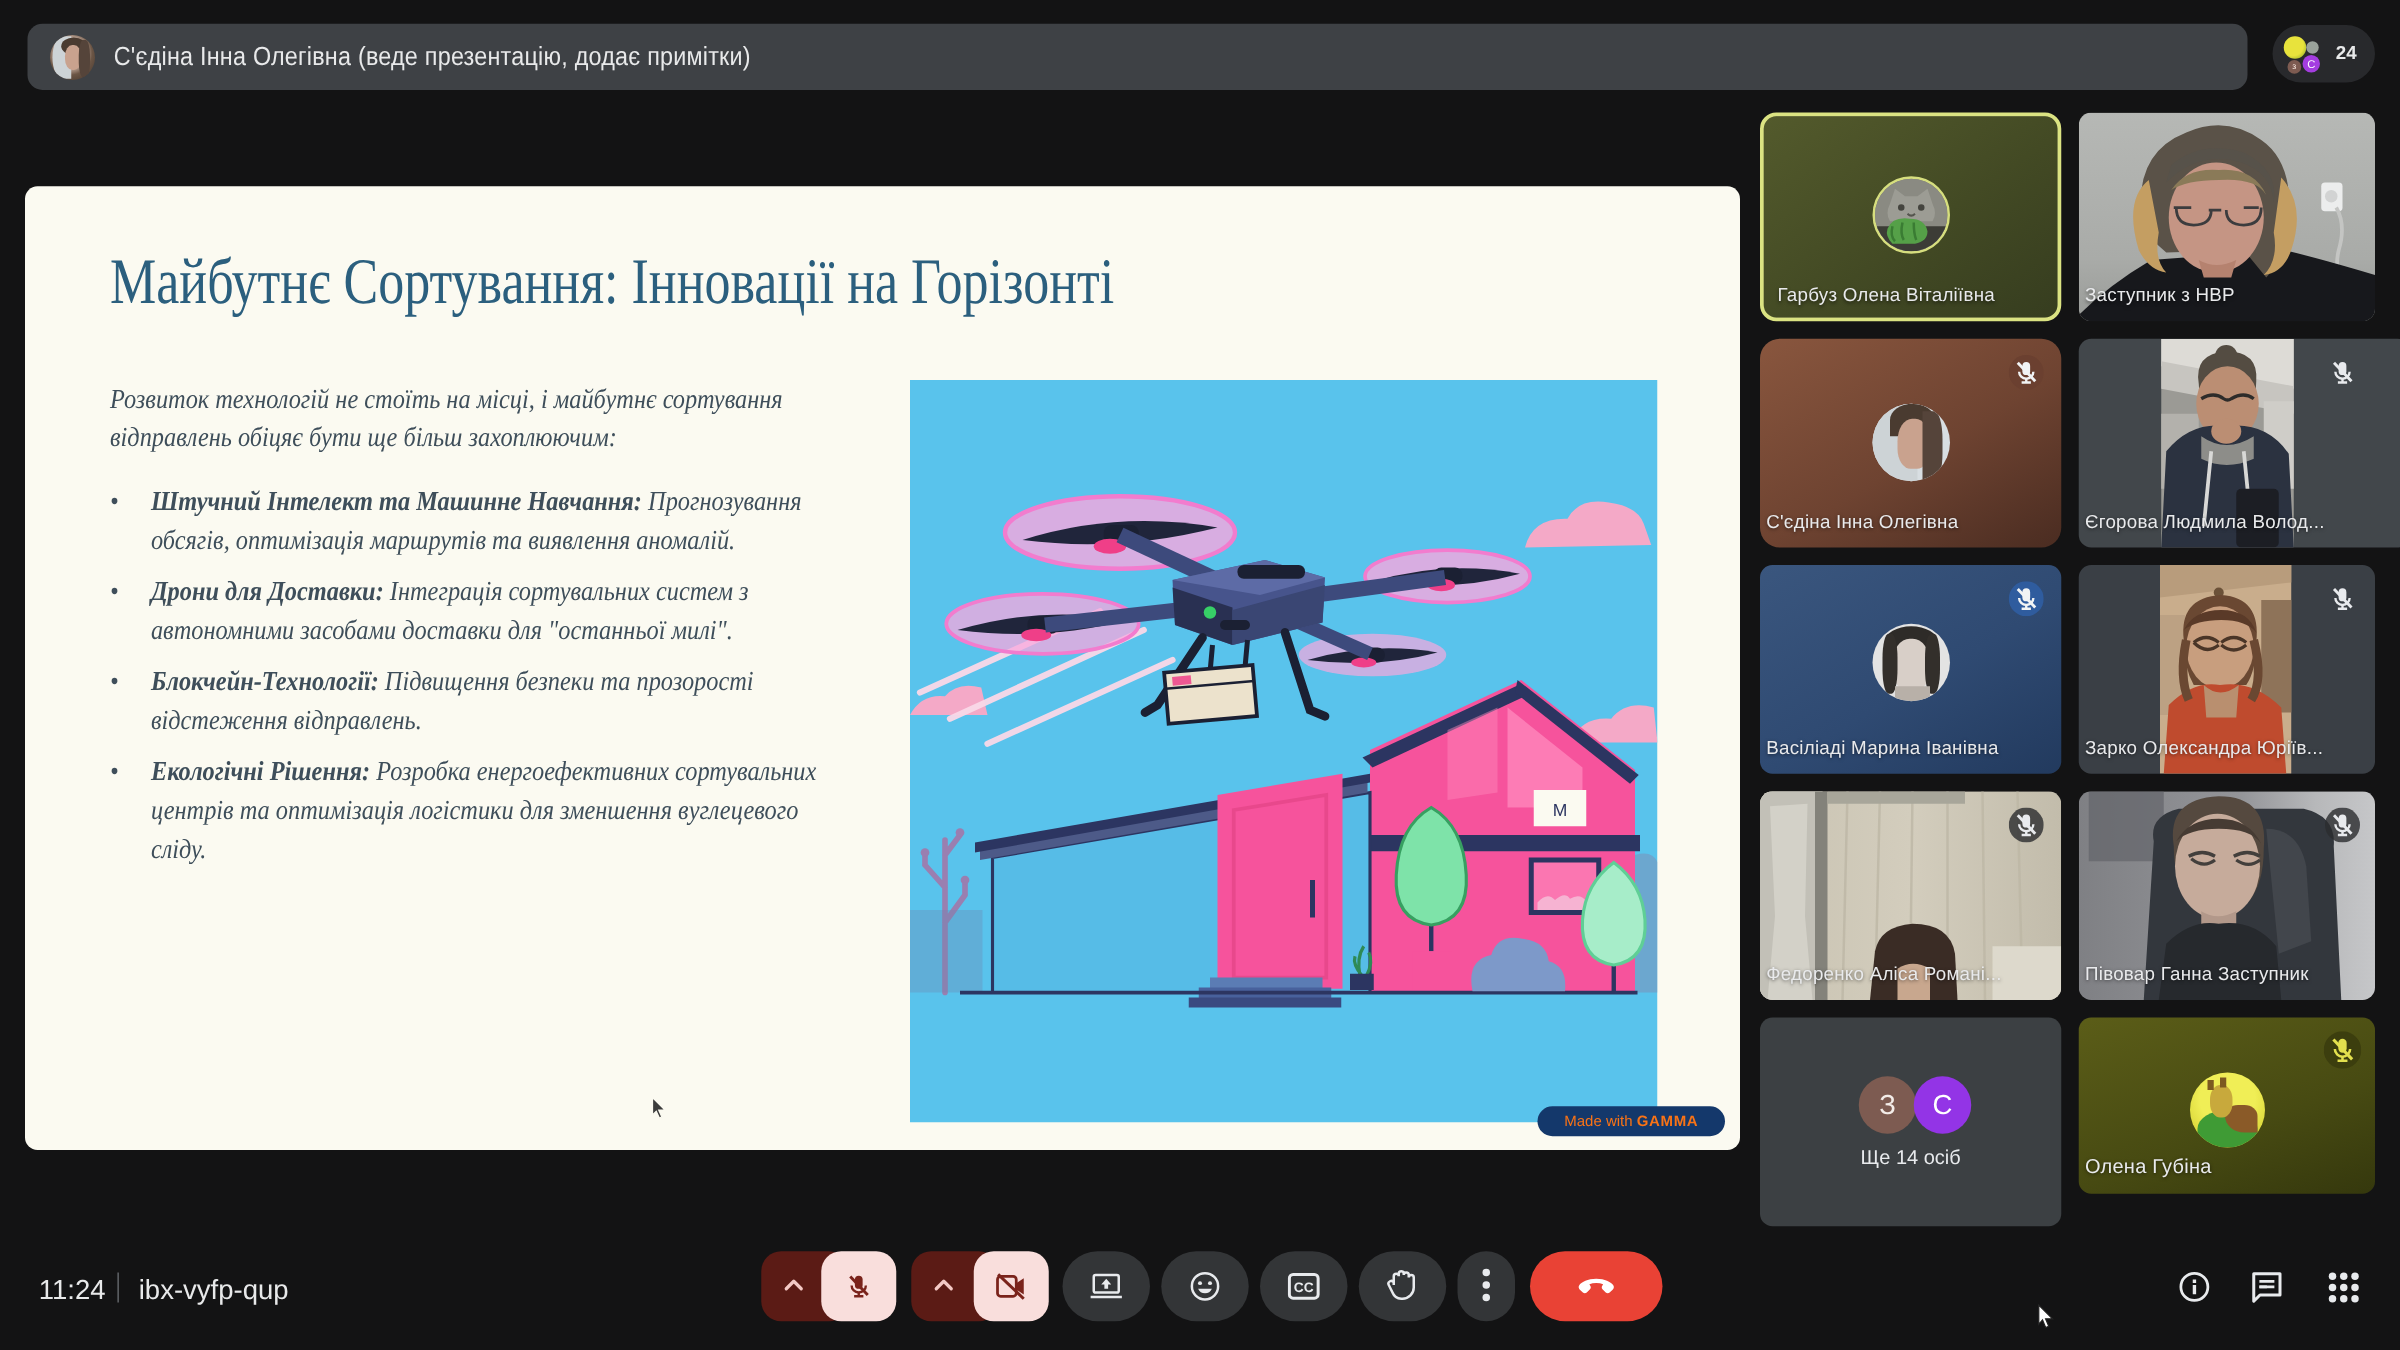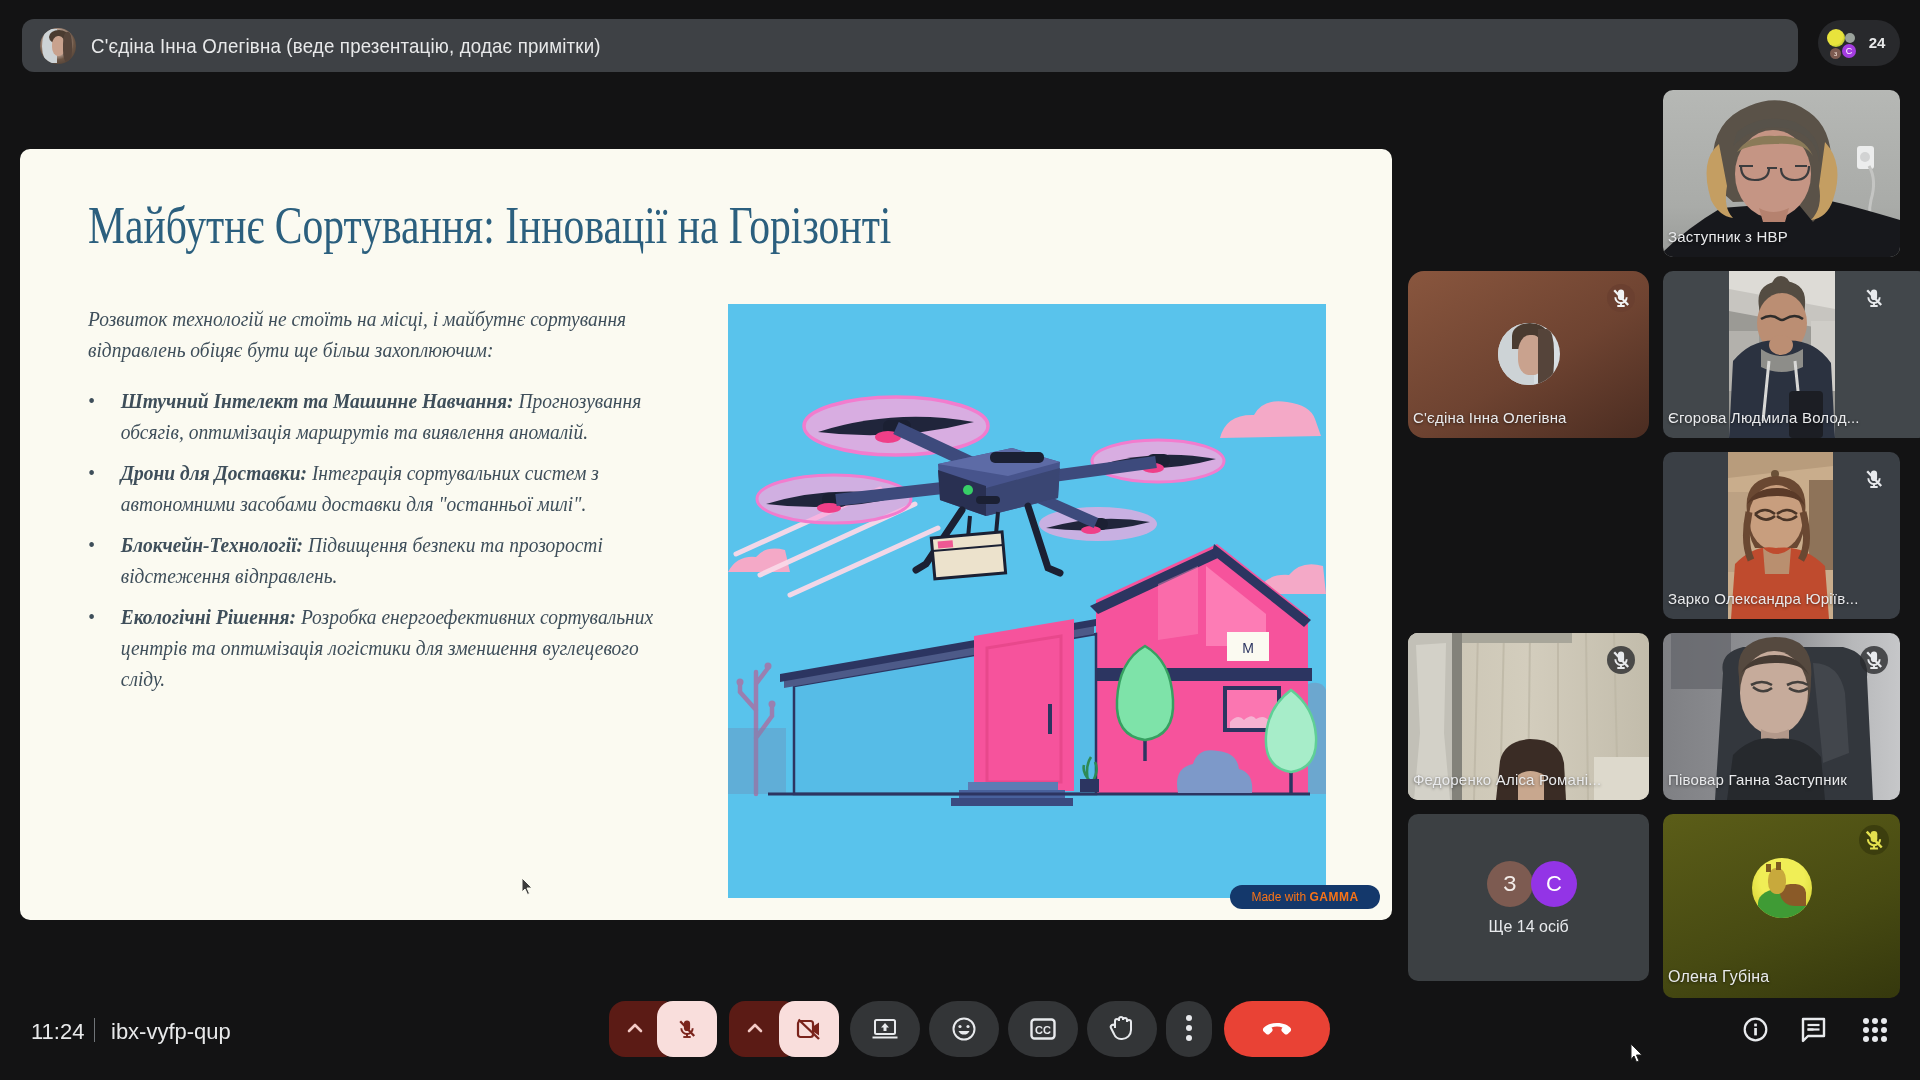--- a/index.html
+++ b/index.html
@@ -165,20 +165,35 @@
       </g>
     </g>
   </svg>
 
   <div class="abs" style="left:1230px;top:885px;width:150px;height:24px;background:#14386b;border-radius:12px;color:#f97316;text-align:center;line-height:24px;font-size:12px;">Made with <b style="letter-spacing:.5px;">GAMMA</b></div>
 
   <svg class="abs" style="left:520px;top:877px;" width="14" height="18" viewBox="0 0 14 18">
       <path d="M2 1 L12 11 L7 11 L9.5 16.5 L7.5 17.5 L5 12 L2 15 Z" fill="#3c3c3c" stroke="#fbfaf1" stroke-width="1"></path>
     </svg>
 
+  <div class="tile" style="left:1408px;top:90px;width:241px;height:167px;background:linear-gradient(145deg,#535a2c,#434a24 55%,#363d1f);border:3px solid #dbe382;border-radius:13px;box-sizing:border-box;">
+    <div class="abs" style="left:87px;top:48px;width:62px;height:62px;border-radius:50%;border:2px solid #d6de7e;box-sizing:border-box;overflow:hidden;background:#7c7c74;">
+      <svg width="58" height="58" viewBox="0 0 58 58">
+        <rect width="58" height="58" fill="#8a8a82"></rect>
+        <rect x="0" y="38" width="58" height="20" fill="#3c3c36"></rect>
+        <path d="M12 20 L16 8 L24 14 L34 14 L42 8 L46 20 Q50 28 46 34 L12 34 Q8 28 12 20 Z" fill="#9c9c94"></path>
+        <circle cx="21" cy="23" r="2.6" fill="#44443e"></circle>
+        <circle cx="37" cy="23" r="2.6" fill="#44443e"></circle>
+        <path d="M26 28 q3 3 6 0" stroke="#55554e" stroke-width="1.6" fill="none"></path>
+        <path d="M10 40 Q14 30 28 32 Q40 32 42 42 Q42 50 32 52 L14 52 Q8 46 10 40 Z" fill="#55a048"></path>
+        <path d="M14 38 q-2 8 2 12 M22 35 q-2 9 1 14 M31 35 q0 9 2 14" stroke="#3a7c33" stroke-width="2" fill="none"></path>
+      </svg>
+    </div>
+    <div class="name" style="left:11px;bottom:9px;">Гарбуз Олена Віталіївна</div>
+  </div>
 
   <div class="tile" style="left:1663px;top:90px;width:237px;height:167px;">
     <svg width="237" height="167" viewBox="0 0 237 167">
       <defs>
         <linearGradient id="wall2" x1="0" y1="0" x2="0" y2="1">
             <stop offset="0" stop-color="#b6b8b5"></stop>
             <stop offset=".7" stop-color="#a9aba8"></stop>
             <stop offset="1" stop-color="#999b98"></stop>
           </linearGradient>
       </defs>
@@ -234,20 +249,34 @@
       <path d="M106 90 L100 150 M132 90 L138 150" stroke="#d8d8d6" stroke-width="3" fill="none"></path>
       <ellipse cx="118" cy="74" rx="12" ry="10" fill="#bb8e73"></ellipse>
       <rect x="126" y="120" width="34" height="47" rx="4" fill="#1c1e24"></rect>
     </svg>
     <div class="micoff" style="left:197px;top:13px;"><svg width="28" height="28" viewBox="0 0 28 28">
           <use href="#micoff" style="color:#e8eaed"></use>
         </svg></div>
     <div class="name">Єгорова Людмила Волод...</div>
   </div>
 
+  <div class="tile" style="left:1408px;top:452px;width:241px;height:167px;background:linear-gradient(150deg,#3a567e,#2f4a72 55%,#223a5e);">
+    <div class="abs" style="left:90px;top:47px;width:62px;height:62px;border-radius:50%;background:#e3e3e3;overflow:hidden;">
+      <div class="abs" style="left:10px;top:2px;width:42px;height:24px;background:#2e2b28;border-radius:50% 50% 0 0;"></div>
+      <div class="abs" style="left:16px;top:12px;width:30px;height:42px;background:#d8cfc8;border-radius:46% 46% 42% 42%;"></div>
+      <div class="abs" style="left:8px;top:8px;width:12px;height:48px;background:#332f2b;border-radius:40%;"></div>
+      <div class="abs" style="left:42px;top:8px;width:12px;height:48px;background:#332f2b;border-radius:40%;"></div>
+      <div class="abs" style="left:18px;bottom:0px;width:28px;height:12px;background:#b8b0a8;"></div>
+    </div>
+    <div class="micoff" style="left:199px;top:13px;"><svg width="28" height="28" viewBox="0 0 28 28">
+          <circle cx="14" cy="14" r="14" fill="#2f5c9e"></circle>
+          <use href="#micoff" style="color:#f1f3f4"></use>
+        </svg></div>
+    <div class="name">Васіліаді Марина Іванівна</div>
+  </div>
 
   <div class="tile" style="left:1663px;top:452px;width:237px;height:167px;background:#3a3f45;">
     <svg width="237" height="167" viewBox="0 0 237 167">
       <rect x="65" y="0" width="105" height="167" fill="#c9ad8c"></rect>
       <path d="M65 0 H170 V14 L65 26 Z" fill="#b89c7c"></path>
       <circle cx="112" cy="22" r="4" fill="#6b5138"></circle>
       <rect x="146" y="28" width="24" height="90" fill="#8e7359"></rect>
       <rect x="65" y="40" width="20" height="80" fill="#bca183"></rect>
       <path d="M84 60 Q80 26 114 24 Q146 26 142 62 Q142 84 134 96 L92 96 Q84 82 84 60 Z" fill="#6a4832"></path>
       <ellipse cx="113" cy="66" rx="27" ry="33" fill="#c89e7e"></ellipse>
@@ -329,21 +358,21 @@
         </svg></div>
     <div class="name">Півовар Ганна Заступник</div>
   </div>
 
   <div class="tile" style="left:1408px;top:814px;width:241px;height:167px;background:#3c4043;">
     <div class="abs" style="left:79px;top:47px;width:46px;height:46px;border-radius:50%;background:#7d5b51;color:#f3ece8;font-size:22px;line-height:46px;text-align:center;">З</div>
     <div class="abs" style="left:123px;top:47px;width:46px;height:46px;border-radius:50%;background:#9334e6;color:#fff;font-size:22px;line-height:46px;text-align:center;">С</div>
     <div class="abs" style="left:0;top:104px;width:241px;text-align:center;font-size:16px;font-weight:500;color:#e8eaed;">Ще 14 осіб</div>
   </div>
 
-  <div class="tile" style="left:1663px;top:814px;width:237px;height:184px;background:linear-gradient(160deg,#5b5d18,#474a12 60%,#35380d);">
+  <div class="tile" style="left:1663px;top:814px;width:237px;height:141px;background:linear-gradient(160deg,#5b5d18,#474a12 60%,#35380d);">
     <div class="abs" style="left:89px;top:44px;width:60px;height:60px;border-radius:50%;background:radial-gradient(circle at 50% 35%,#f0ee56 0 45%,#dedb3e 70%,#b8ba32 100%);overflow:hidden;">
       <div class="abs" style="left:6px;top:30px;width:48px;height:30px;background:#3f9b35;border-radius:50% 50% 0 0;"></div>
       <div class="abs" style="left:28px;top:26px;width:26px;height:22px;background:#8a5a28;border-radius:40% 40% 0 60%;"></div>
       <div class="abs" style="left:16px;top:10px;width:18px;height:26px;background:#c8a93c;border-radius:45%;"></div>
       <div class="abs" style="left:14px;top:6px;width:5px;height:8px;background:#7c5a20;"></div>
       <div class="abs" style="left:24px;top:4px;width:5px;height:8px;background:#7c5a20;"></div>
     </div>
     <div class="micoff" style="left:196px;top:11px;"><svg width="30" height="30" viewBox="0 0 28 28">
           <circle cx="14" cy="14" r="14" fill="#3c3e0e"></circle>
           <use href="#micoff" style="color:#e3e04e"></use>

